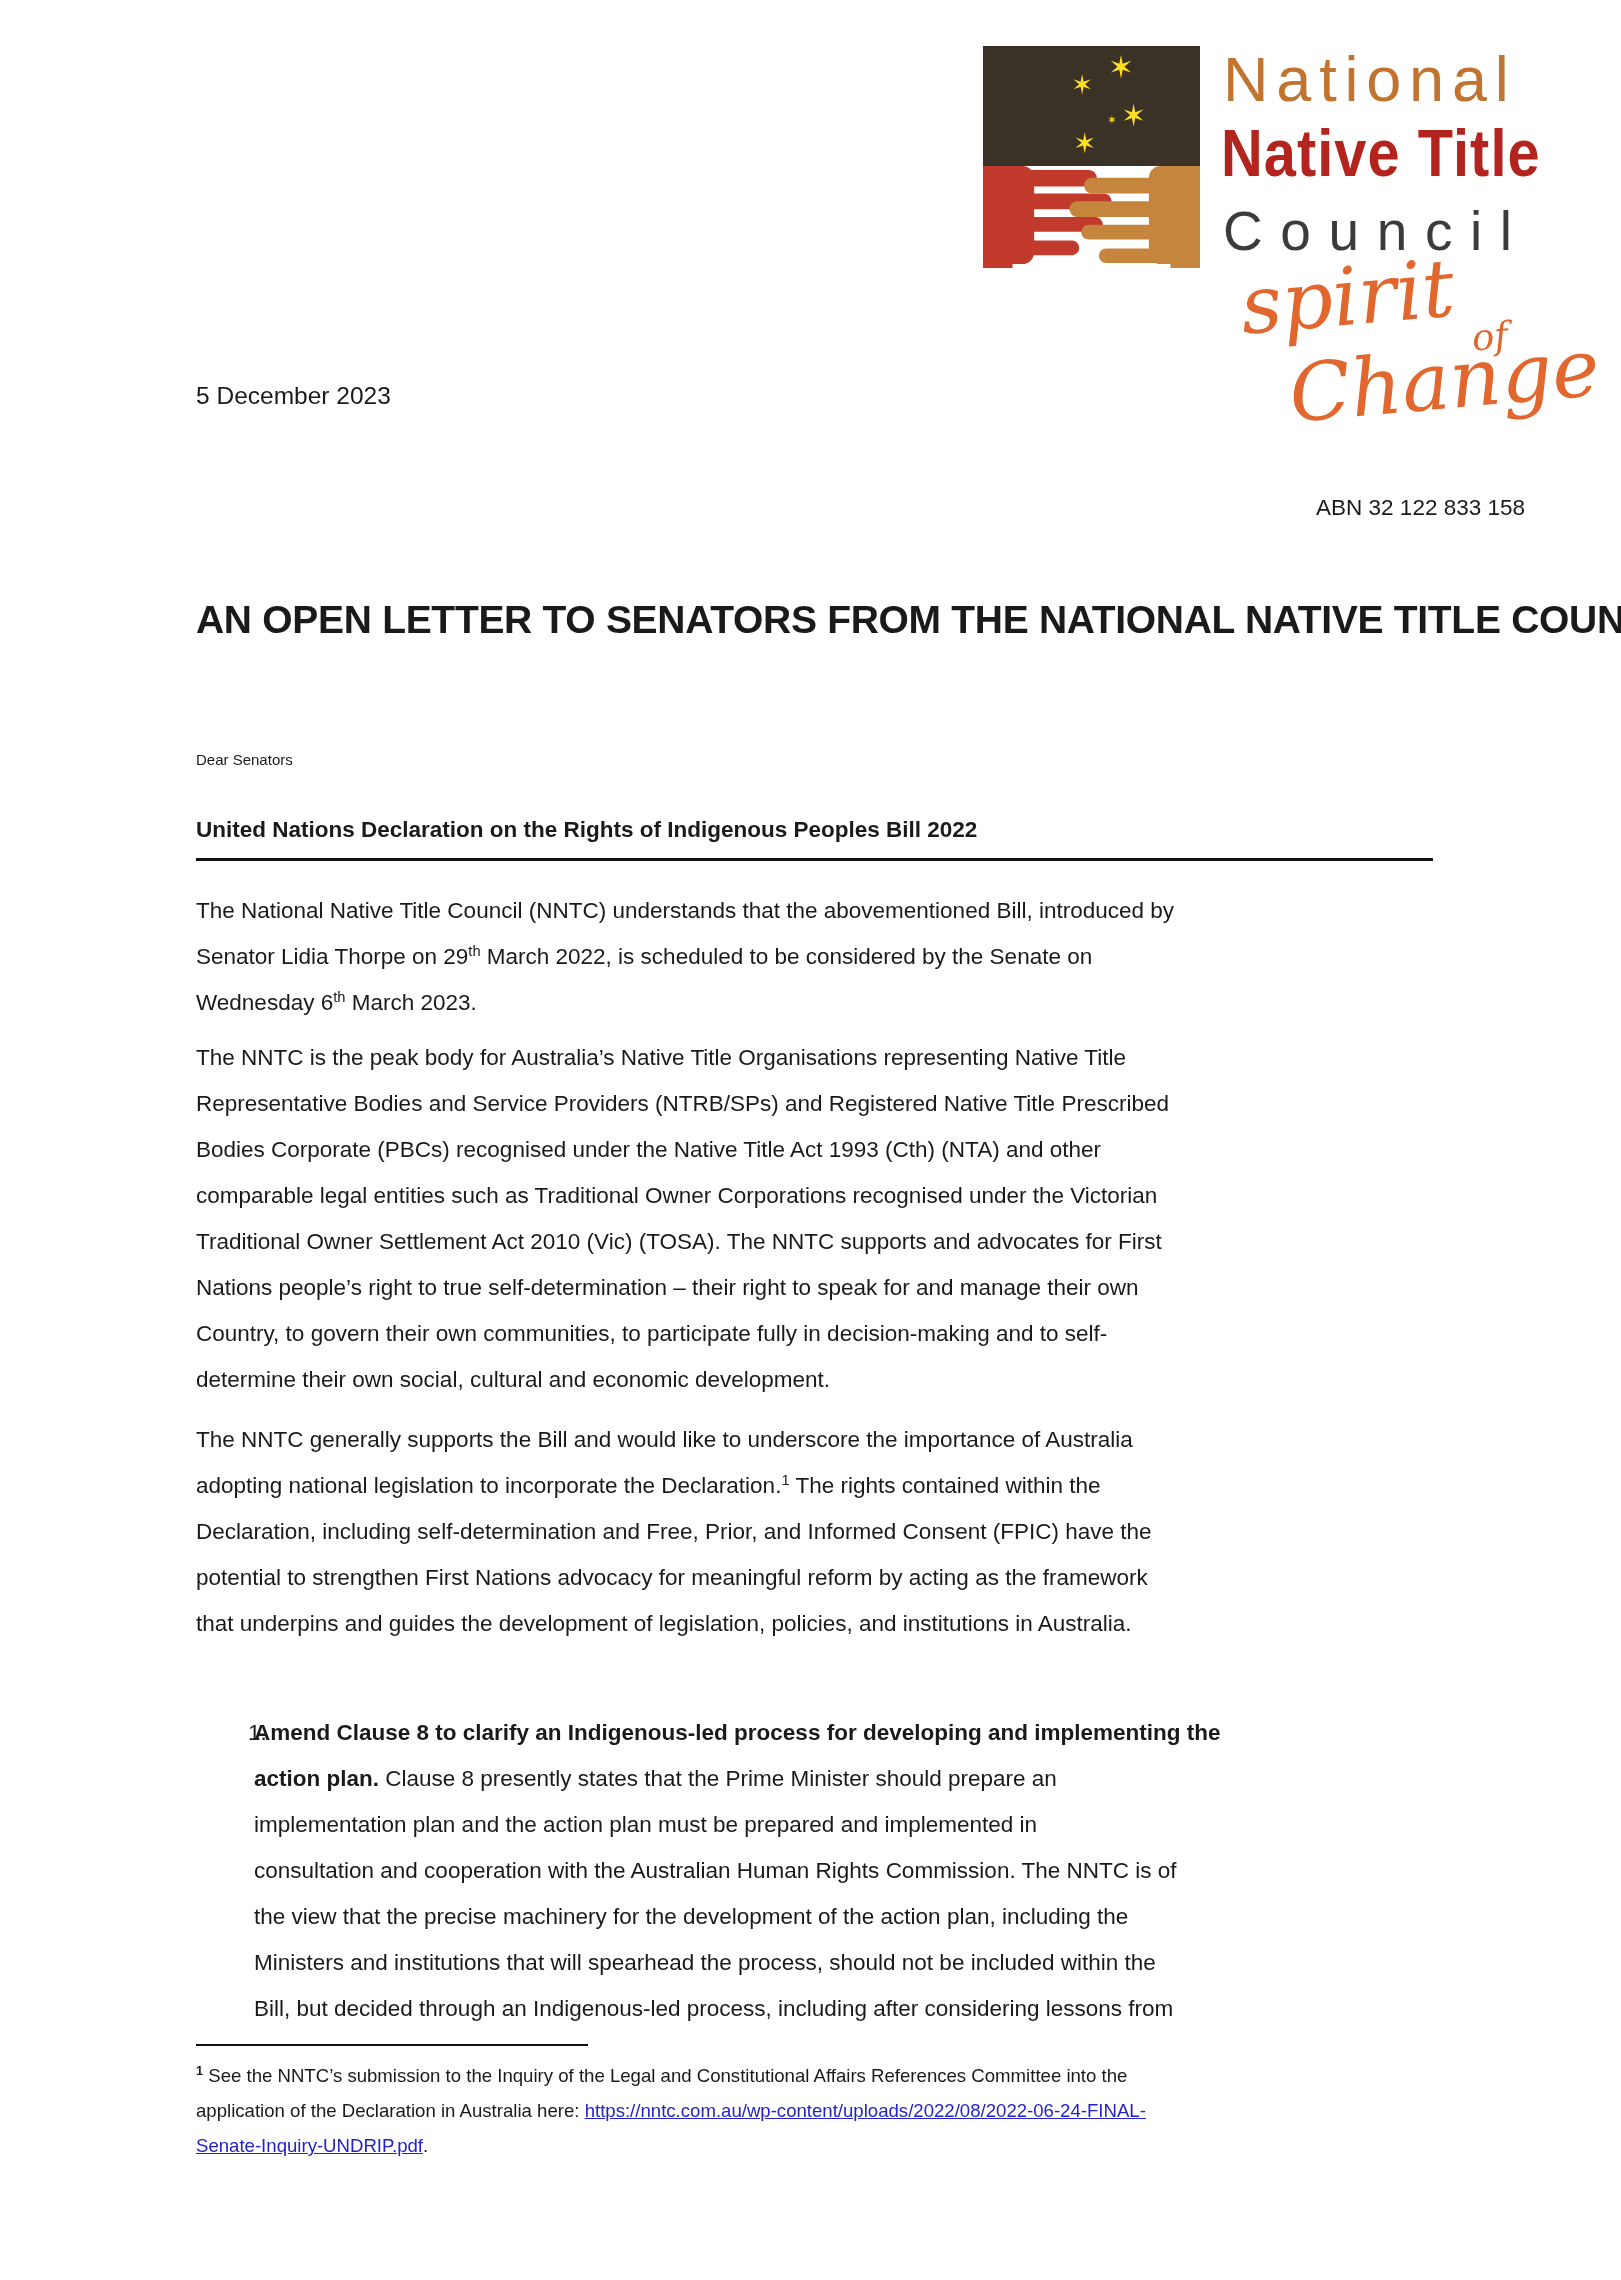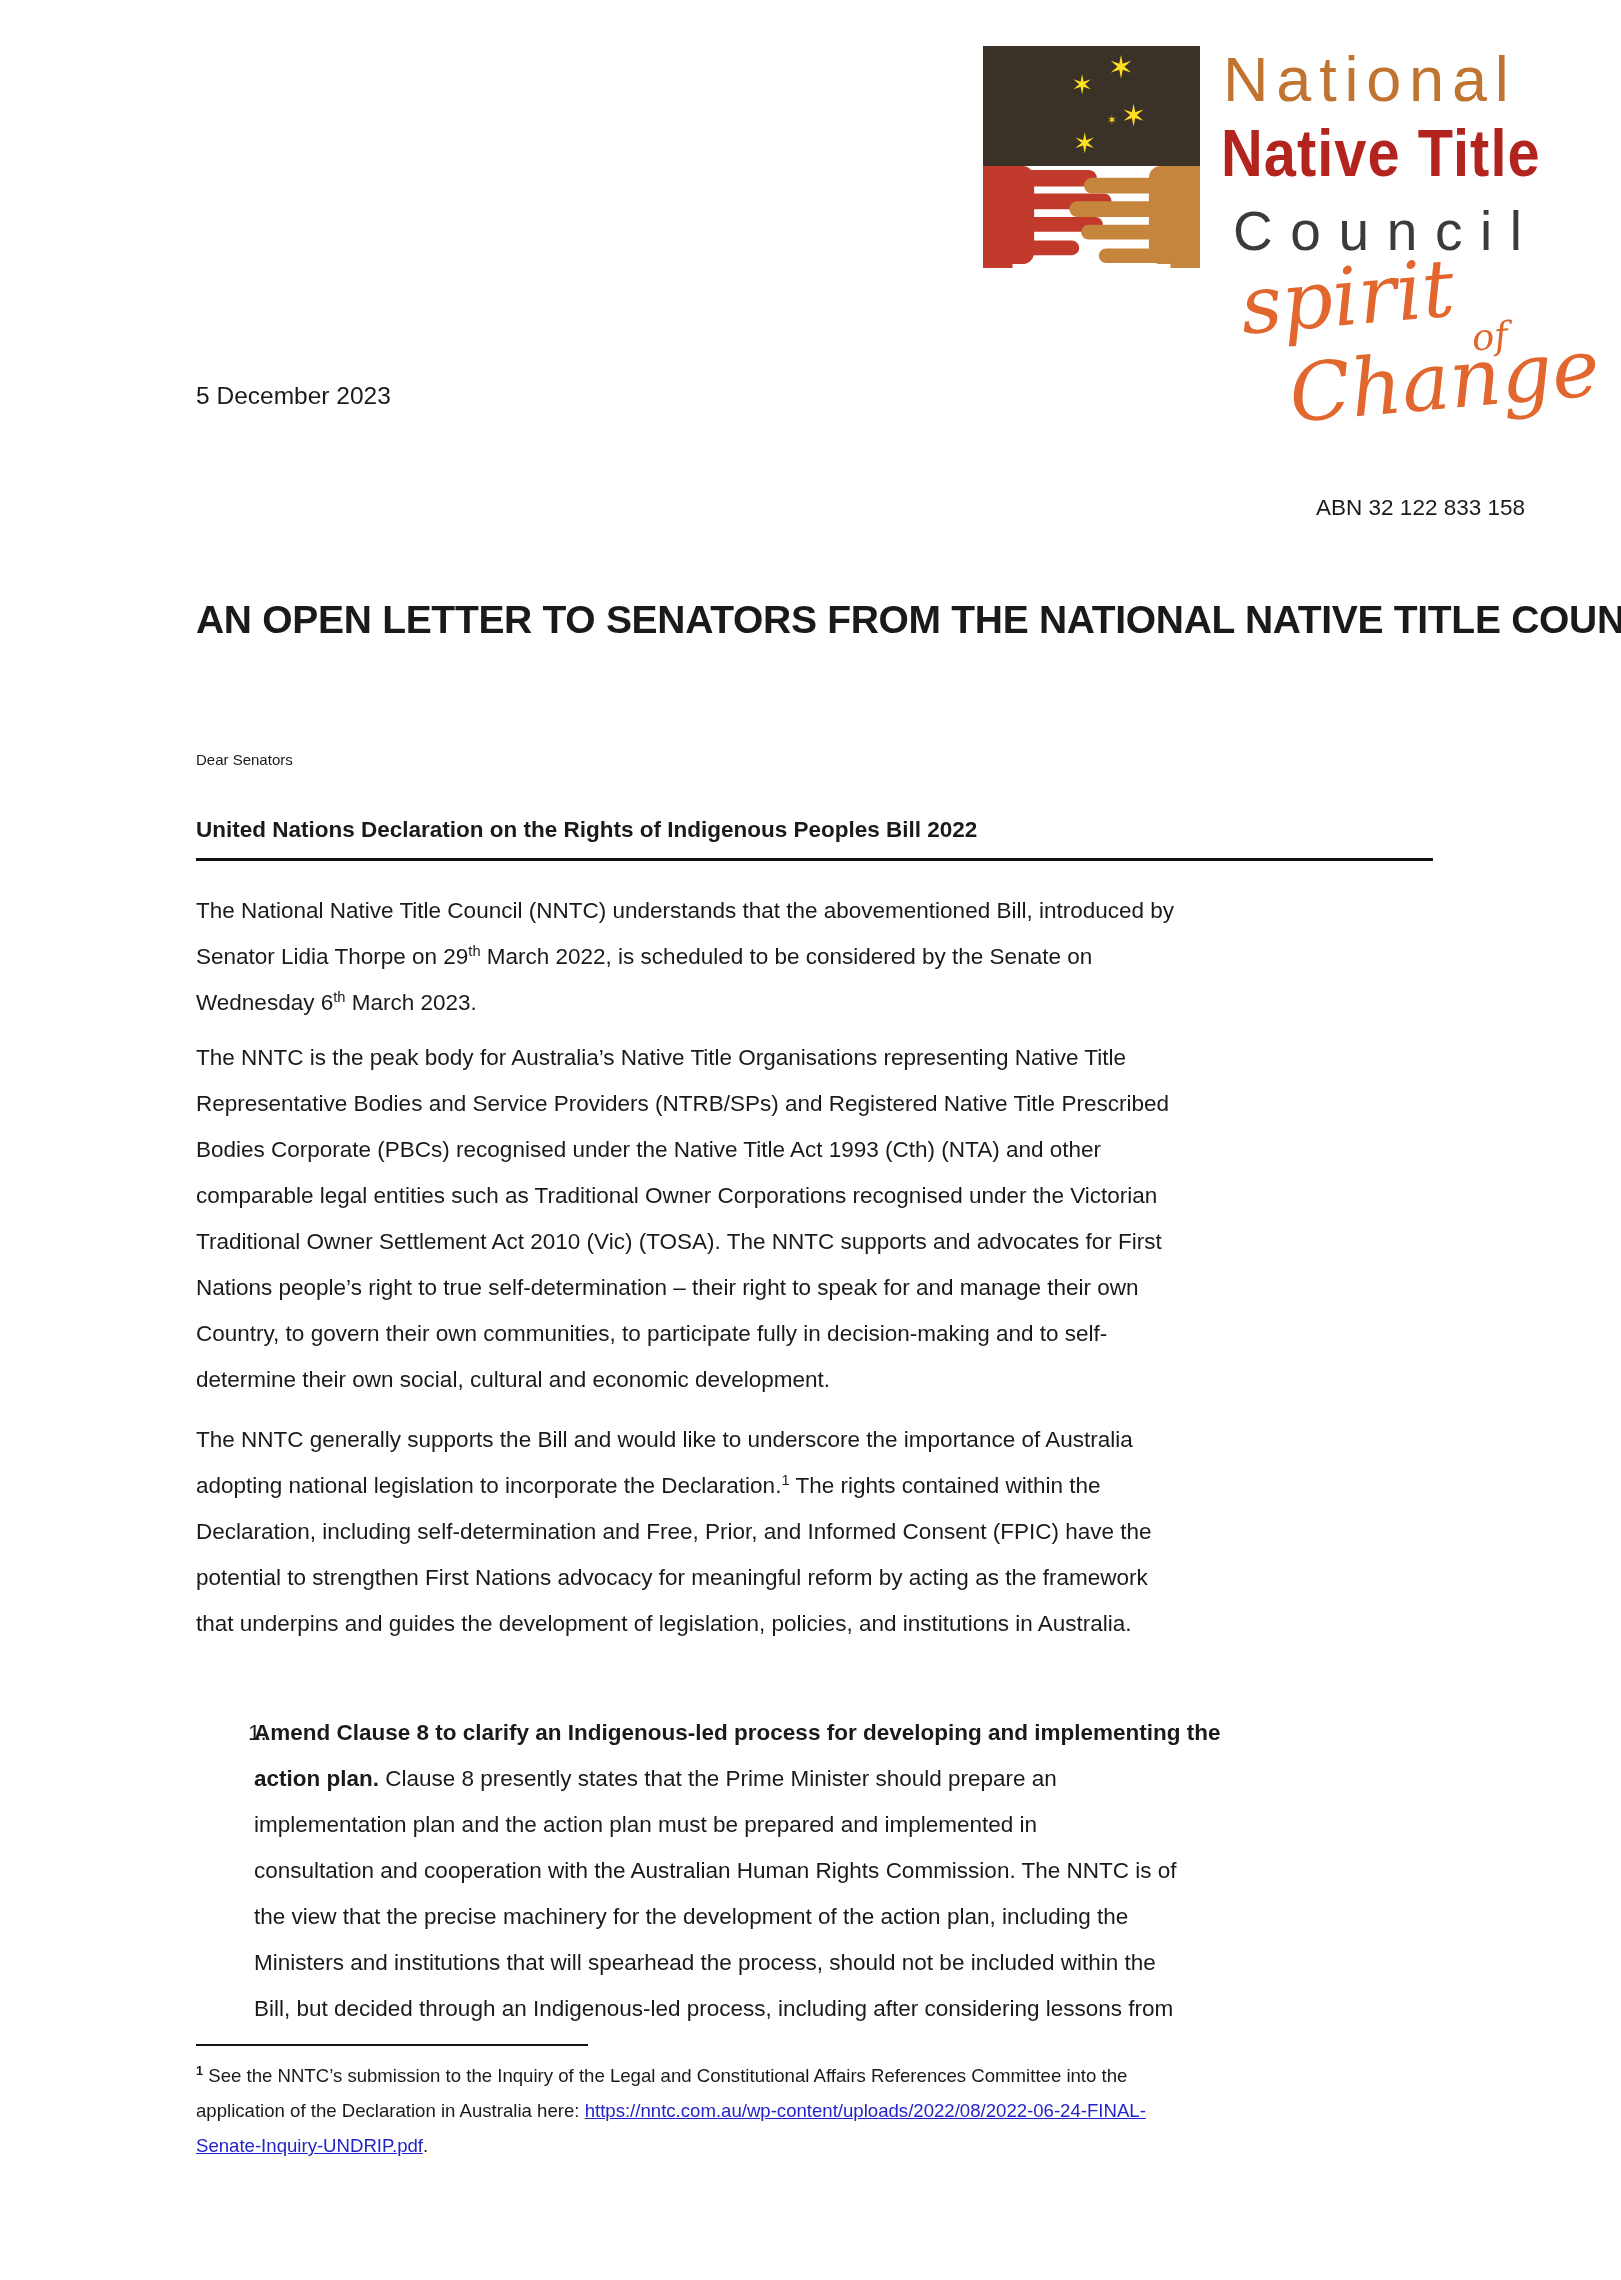--- a/index.html
+++ b/index.html
@@ -15,21 +15,21 @@
   .flag-top{position:relative;width:217px;height:120px;background:#3a3127;}
   .star{position:absolute;color:#ffdf1f;line-height:1;}
   .star.s-a{left:125px;top:5.9px;font-size:31px;}
   .star.s-b{left:88px;top:25.5px;font-size:26.5px;}
   .star.s-c{left:124px;top:69px;font-size:11.8px;}
   .star.s-d{left:138px;top:55px;font-size:30px;}
   .star.s-e{left:90px;top:84px;font-size:28px;}
   .flag-bottom{position:relative;width:217px;height:102px;background:#ffffff;}
   .logo-national{left:1223px;top:43px;font-size:63px;letter-spacing:7.8px;color:#c0742f;font-weight:400;}
   .logo-nativetitle{left:1221px;top:114px;font-size:55px;font-weight:700;color:#b3241f;letter-spacing:1px;transform:scale(1.05,1.22);transform-origin:left top;white-space:nowrap;}
-  .logo-council{left:1223px;top:199px;font-size:55px;letter-spacing:17.6px;color:#3b3b3b;font-weight:400;margin-left:10px;}
+  .logo-council{left:1223px;top:199px;font-size:55px;letter-spacing:17.6px;color:#3b3b3b;font-weight:400;}
   .logo-script{left:1237px;top:263px;color:#e2672f;font-family:"DejaVu Serif",serif;font-style:italic;transform:rotate(-5deg);transform-origin:left top;white-space:nowrap;}
   .script-big{font-size:80px;line-height:88px;}
   .script-of{font-size:37px;vertical-align:-37px;margin-left:13.7px;}
   .script-line2{margin-top:-25.5px;margin-left:41px;}
 
   
   .date{left:196px;top:382px;font-size:24.5px;text-align:right;}
   .abn{right:96px;top:495px;font-size:22.5px;}
   .doc-title{left:196px;top:598px;font-size:39px;font-weight:700;white-space:nowrap;letter-spacing:-0.3px;}
   .salutation{left:196px;top:751px;font-size:15px;}

